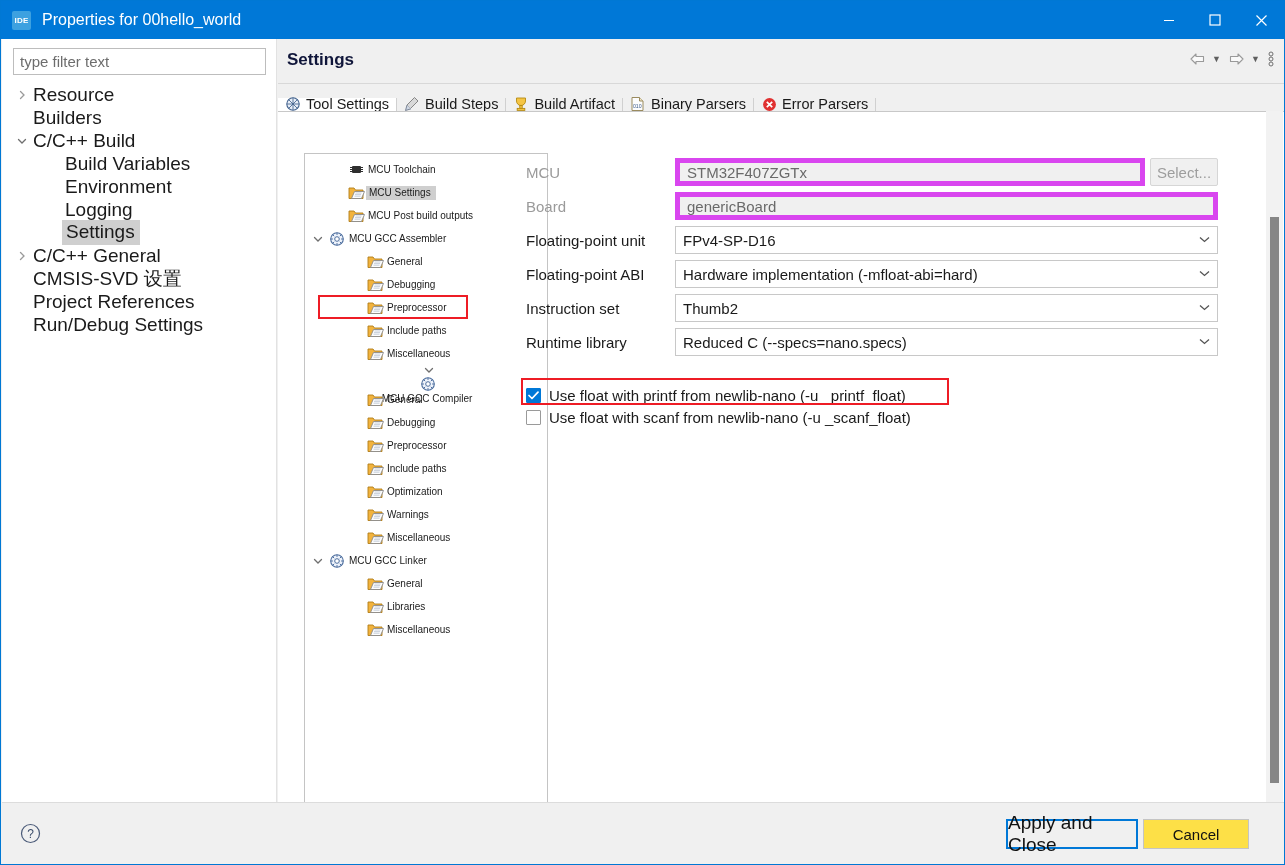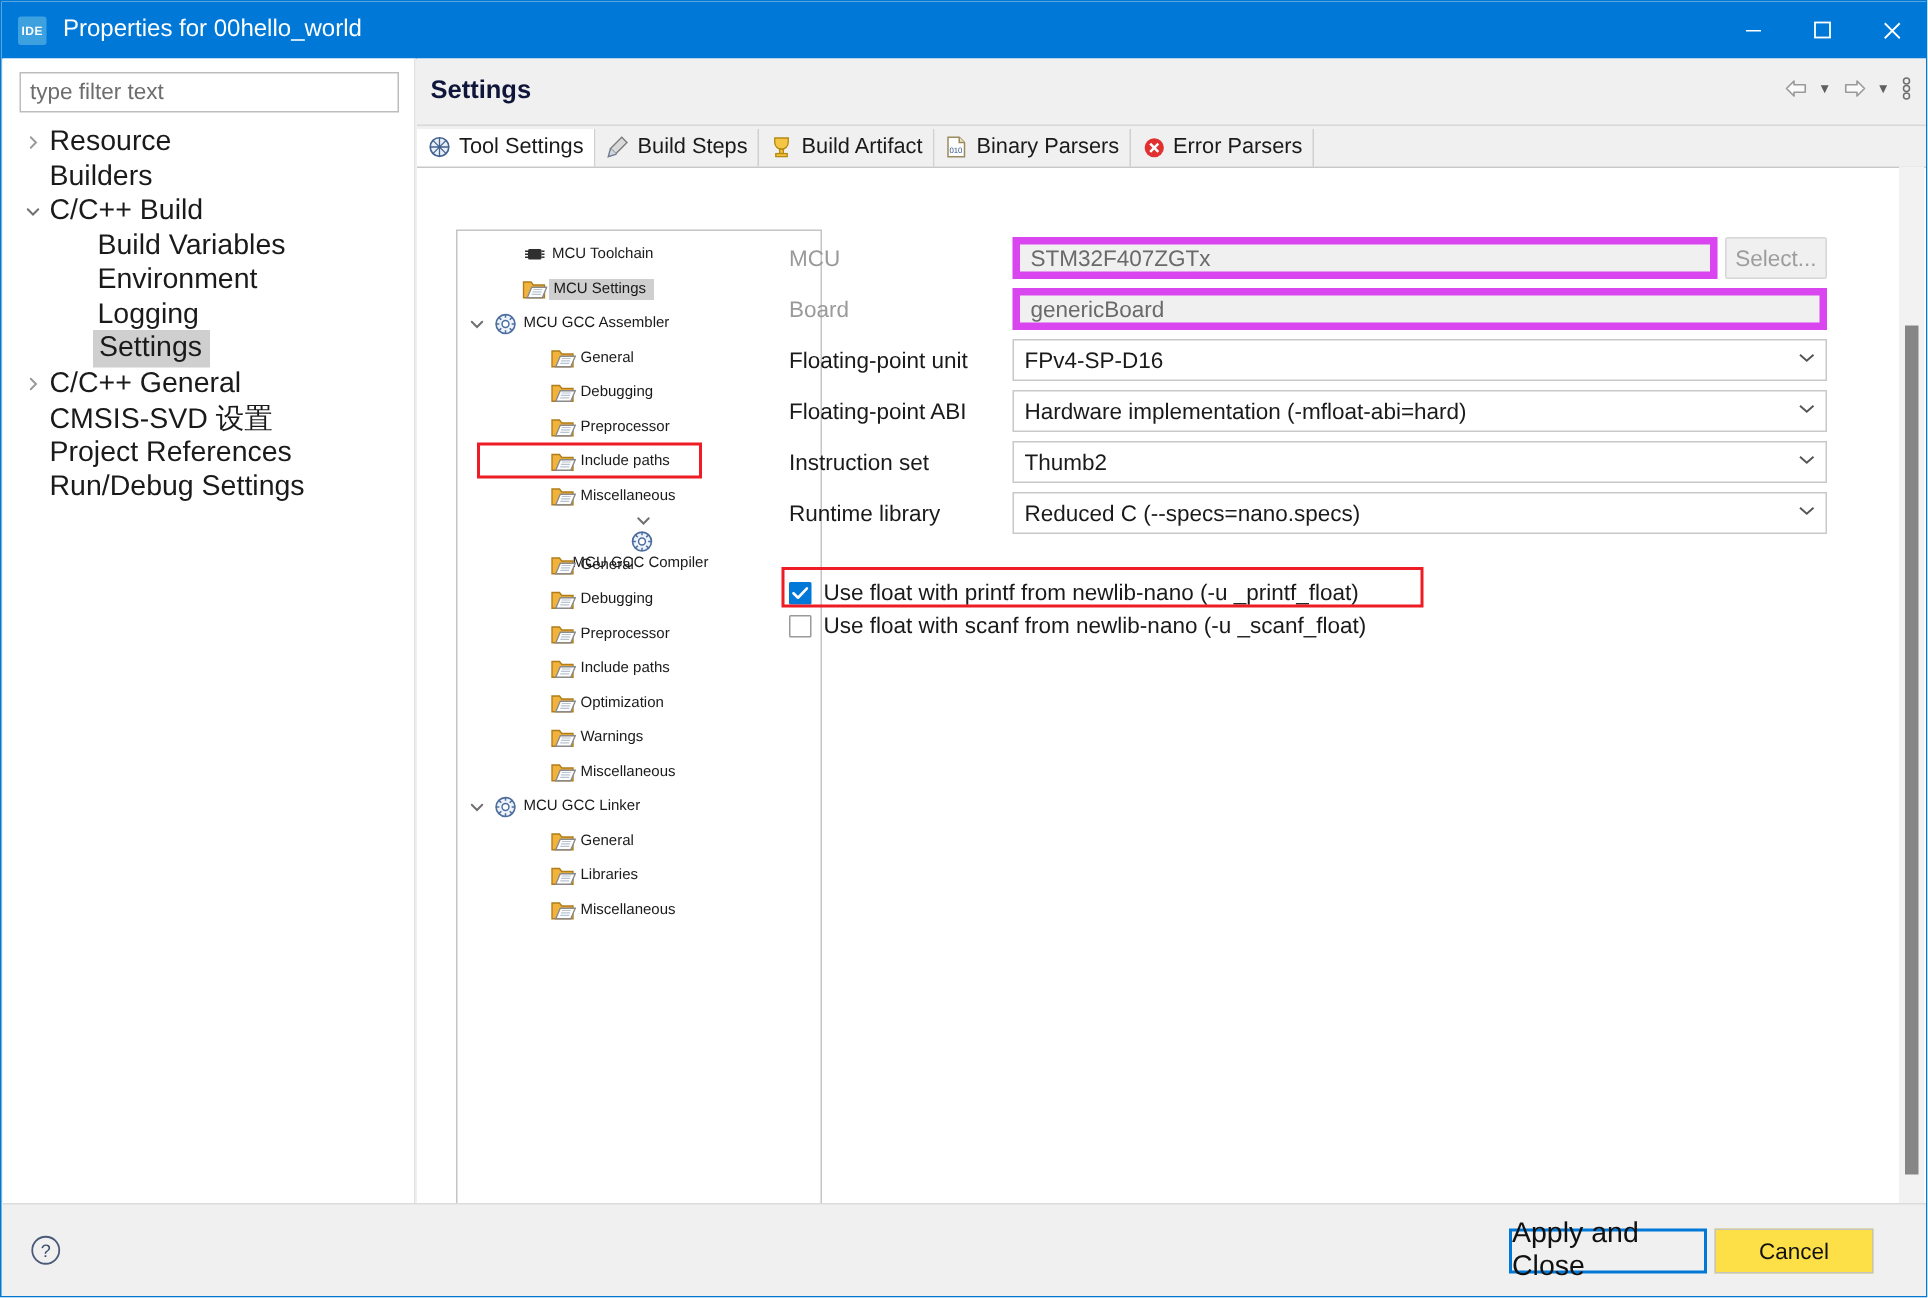--- a/index.html
+++ b/index.html
@@ -131,21 +131,21 @@
     width: 1006px; height: 1px; background: #d8d8d8;
   }
 
   
   #tabbar {
     position: absolute; left: 0; top: 45px;
     width: 1006px; height: 28px;
     display: flex; align-items: flex-end;
   }
   .tab {
-    height: 26px;
+    height: 14px;
     display: flex; align-items: center;
     padding: 0 7px 2px 6px;
     font-size: 14.5px;
     color: #1a1a1a;
     font-family: "Liberation Sans", sans-serif;
     white-space: nowrap;
     border-right: 1px solid #d0d0d0;
     background: #f0f0f0;
     position: relative;
   }
@@ -512,20 +512,31 @@
               <span class="mcu-arrow blank"></span>
               <span class="mcu-ico">
                 <svg width="17" height="15" viewBox="0 0 17 15">
                   <path d="M1 3 L1 13.5 L15 13.5 L15 5 L7.5 5 L6 3 Z" fill="#f2b33d" stroke="#b07d18" stroke-width="0.9"></path>
                   <path d="M3.5 13.5 L6.5 6.5 L16.5 6.5 L13.5 13.5 Z" fill="#fdfdfd" stroke="#8a8a8a" stroke-width="0.9"></path>
                   <path d="M7.5 8 h6 M7 9.6 h6 M6.5 11.2 h6" stroke="#b9c3d2" stroke-width="0.8"></path>
                 </svg>
               </span>
               <span class="mcu-text">MCU Settings</span>
             </div>
+            <div class="mcu-row" style="padding-left: 23px;">
+              <span class="mcu-arrow blank"></span>
+              <span class="mcu-ico">
+                <svg width="17" height="15" viewBox="0 0 17 15">
+                  <path d="M1 3 L1 13.5 L15 13.5 L15 5 L7.5 5 L6 3 Z" fill="#f2b33d" stroke="#b07d18" stroke-width="0.9"></path>
+                  <path d="M3.5 13.5 L6.5 6.5 L16.5 6.5 L13.5 13.5 Z" fill="#fdfdfd" stroke="#8a8a8a" stroke-width="0.9"></path>
+                  <path d="M7.5 8 h6 M7 9.6 h6 M6.5 11.2 h6" stroke="#b9c3d2" stroke-width="0.8"></path>
+                </svg>
+              </span>
+              <span class="mcu-text">MCU Post build outputs</span>
+            </div>
             <div class="mcu-row" style="padding-left: 4px;">
               <span class="mcu-arrow">
                 <svg width="10" height="10" viewBox="0 0 10 10">
                   <path d="M1.5 3.5 L5 7 L8.5 3.5" fill="none" stroke="#6f6f6f" stroke-width="1.3" stroke-linecap="round"></path>
                 </svg>
               </span>
               <span class="mcu-ico">
                 <svg width="16" height="16" viewBox="0 0 16 16">
                   <circle cx="8" cy="8" r="6.3" fill="#eef3fb" stroke="#4d6e9e" stroke-width="1.1"></circle>
                   <circle cx="8" cy="8" r="2.3" fill="#ffffff" stroke="#4d6e9e" stroke-width="1"></circle>

